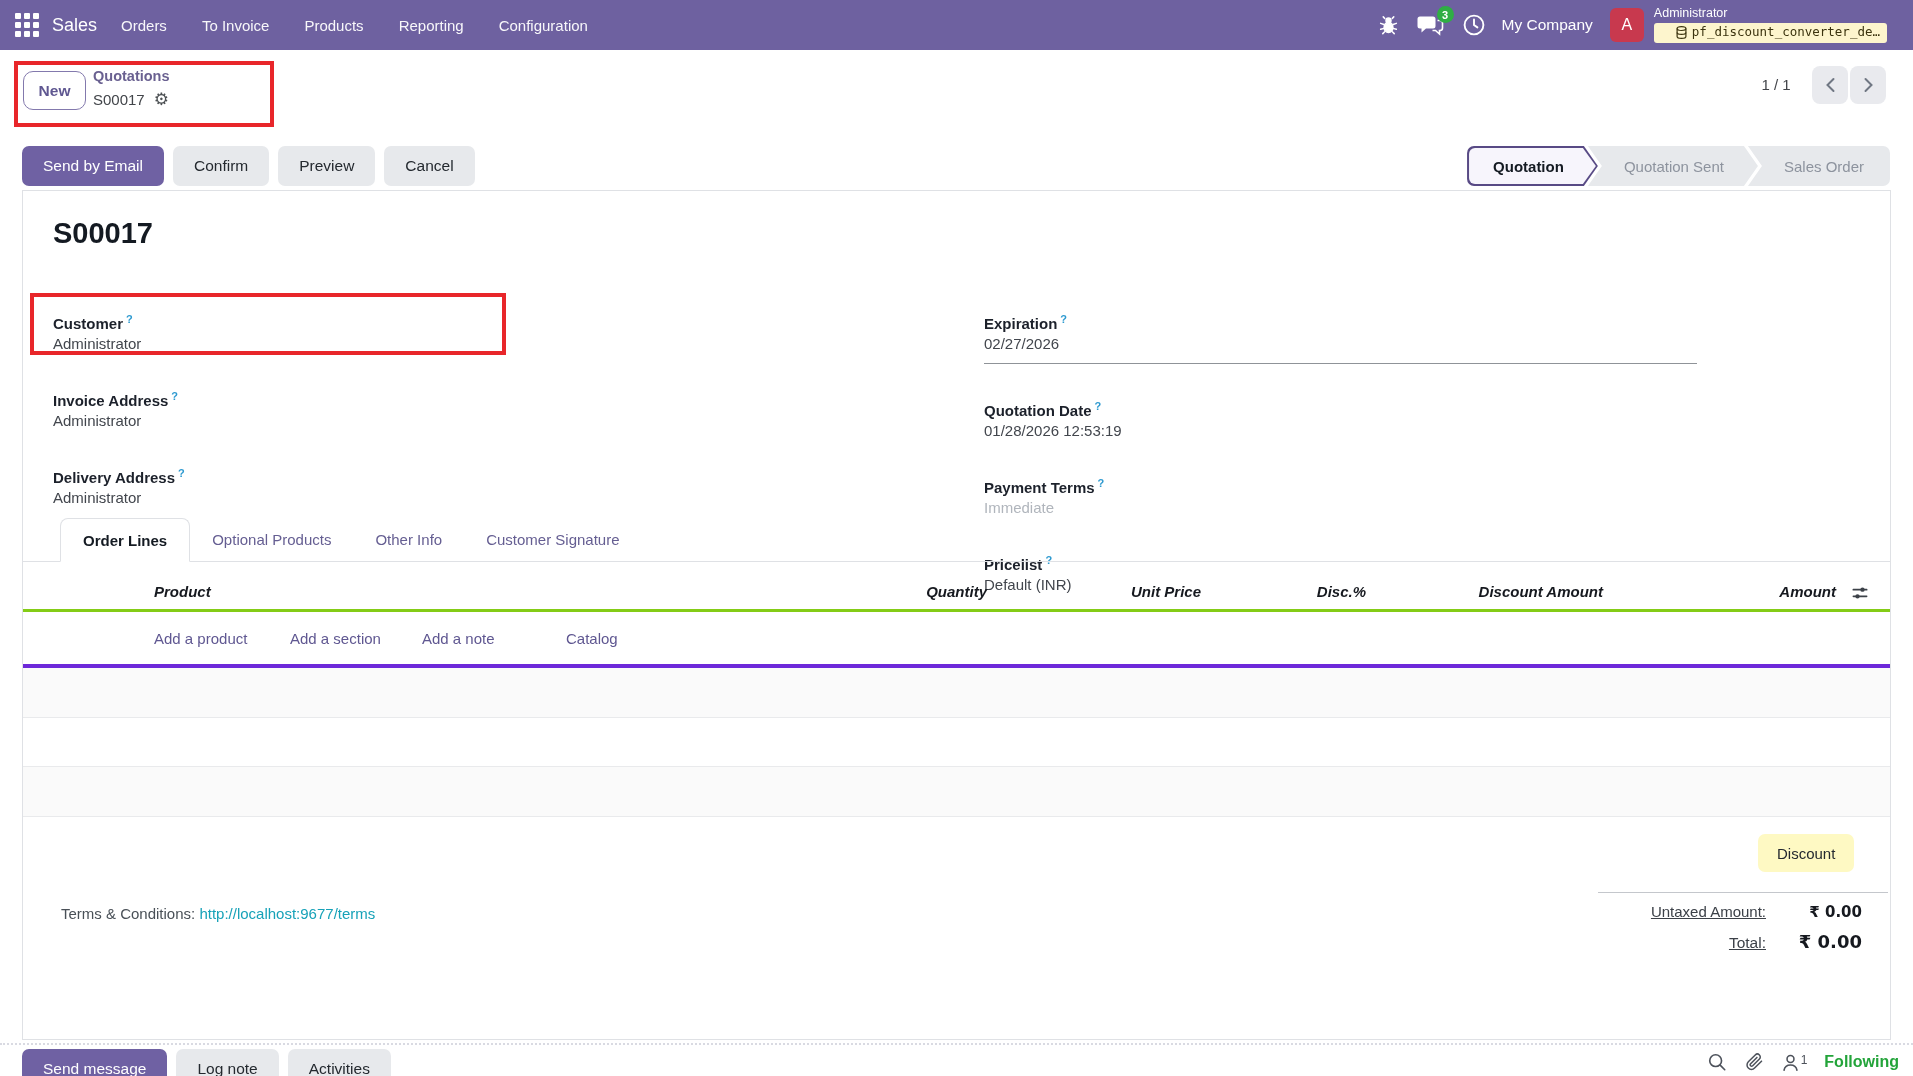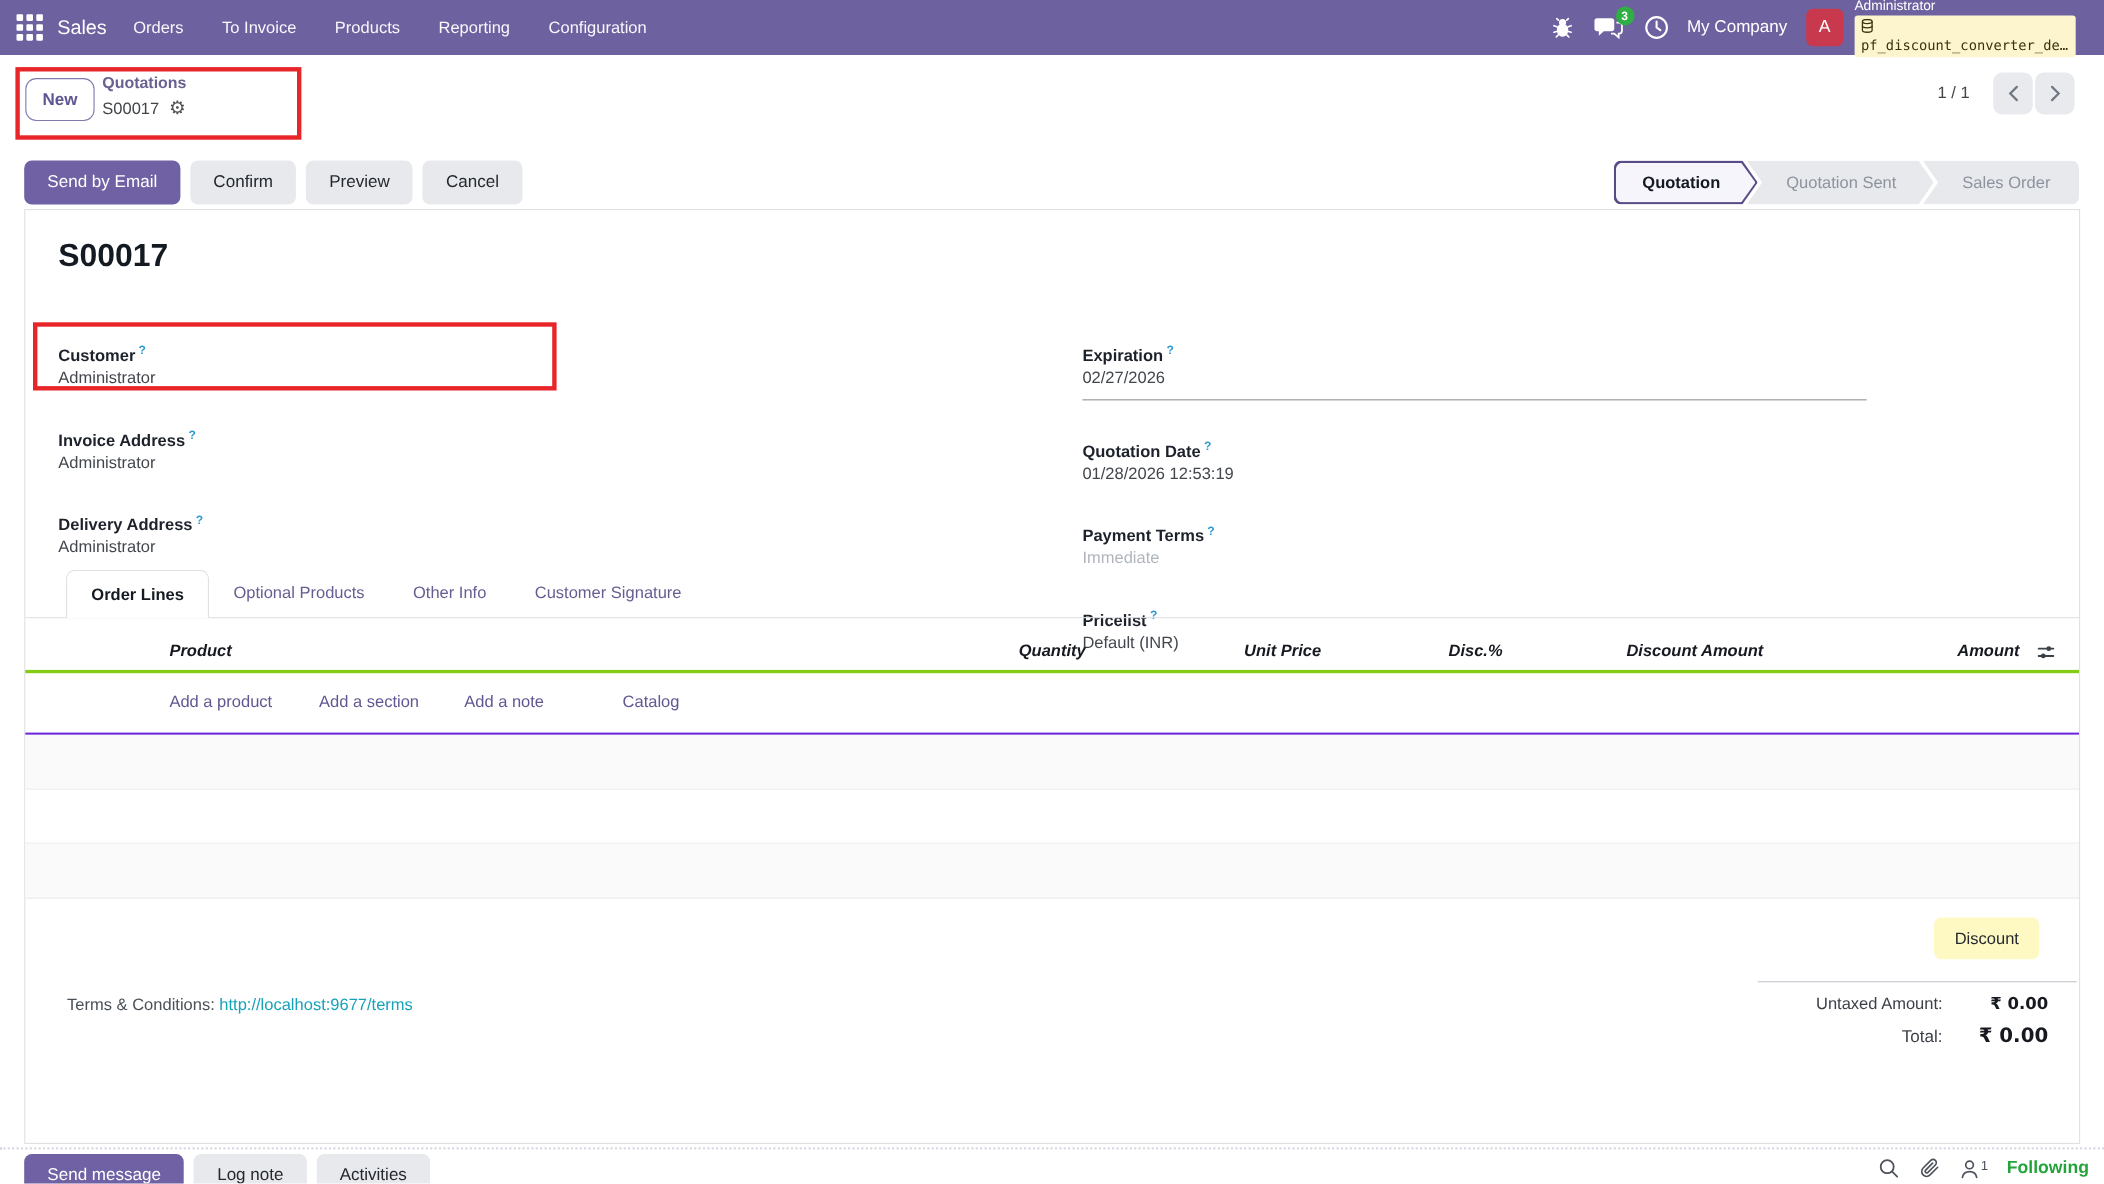--- a/index.html
+++ b/index.html
@@ -24,23 +24,23 @@
   .clock-i { margin-right:16px; }
   .notif-badge { position:absolute; top:-7px; right:-10px; min-width:17px; height:17px; border-radius:9px;
                  background:#2fae44; color:#fff; font-size:11px; font-weight:700;
                  display:flex; align-items:center; justify-content:center; padding:0 3px; }
   .company { font-size:15.5px; margin-right:17px; cursor:pointer; white-space:nowrap; }
   .avatar { width:34px; height:34px; border-radius:6px; background:#c8394e; color:#fff;
             display:flex; align-items:center; justify-content:center; font-size:16px; font-weight:500;
             margin-right:10px; cursor:pointer; }
   .user-block { display:flex; flex-direction:column; justify-content:center; gap:3px; cursor:pointer; }
   .user-name { font-size:12.5px; line-height:1; color:#fff; }
-  .db-badge { display:flex; align-items:flex-start; gap:5px; background:#fdf5cd; color:#3b330e;
+  .db-badge { display:flex; align-items:center; gap:5px; background:#fdf5cd; color:#3b330e;
               font-family:"DejaVu Sans Mono", monospace; font-size:12.5px; line-height:1;
-              padding:3px 7px 4px 6px; border-radius:3px; white-space:nowrap;flex-direction:column; }
+              padding:3px 7px 4px 22px; border-radius:3px; white-space:nowrap; }
 
   
   .new-button { position:absolute; left:23px; top:71px; width:63px; height:39px; background:#fff;
                 border:1px solid #8379ad; border-radius:10px; color:#5f5791; font-weight:700;
                 font-size:15.5px; display:flex; align-items:center; justify-content:center; cursor:pointer; }
   .bc-parent { position:absolute; left:93px; top:68px; font-size:14.5px; font-weight:600;
                color:#6a6191; cursor:pointer; }
   .bc-current { position:absolute; left:93px; top:91px; font-size:15px; color:#42454a;
                 display:flex; align-items:center; gap:9px; }
   .gear { font-size:17px; color:#4d5154; line-height:1; cursor:pointer;
@@ -106,37 +106,37 @@
   .olist-header { position:absolute; left:0; right:0; top:385px; height:36px; border-bottom:3px solid #84cc16;font-style:italic; }
   .olist-header span { position:absolute; top:7px; font-size:15px; font-weight:600; color:#16191f; }
   .col-product { left:131px; }
   .col-qty   { left:830px;  width:134px; text-align:right; }
   .col-price { left:1010px; width:168px; text-align:right; }
   .col-disc  { left:1203px; width:140px; text-align:right; }
   .col-damt  { left:1380px; width:200px; text-align:right; }
   .col-amt   { left:1633px; width:180px; text-align:right; }
   .col-icon  { position:absolute; left:1827px; top:8px; cursor:pointer; }
 
-  .olist-addrow { position:absolute; left:0; right:0; top:421px; height:56px; border-bottom:2px solid #6d28d9; }
+  .olist-addrow { position:absolute; left:0; right:0; top:421px; height:56px; border-bottom:4px solid #6d28d9; }
   .olist-addrow a { position:absolute; top:18px; font-size:15px; color:#5f5791; text-decoration:none; cursor:pointer; }
   .add-product { left:131px; } .add-section { left:267px; } .add-note { left:399px; } .add-catalog { left:543px; }
 
   .stripe { position:absolute; left:0; right:0; border-bottom:1px solid #e9eaec; }
   .stripe-1 { top:477px; height:50px; background:#fafafa; }
   .stripe-2 { top:527px; height:49px; background:#fff; }
   .stripe-3 { top:576px; height:50px; background:#fafafa; }
 
   
   .discount-btn { position:absolute; left:1735px; top:643px; height:38px; padding:4px 19px;
                   background:#fef9c3; border:none; border-radius:7px; font-size:15px; color:#24292f;
                   font-family:inherit; cursor:pointer; }
   .totals-sep { position:absolute; left:1575px; top:701px; width:290px; height:1px; background:#c4c7cc; }
   .totals { position:absolute; right:28px; top:712px; display:flex; flex-direction:column; align-items:flex-end; }
   .trow { display:flex; align-items:baseline; margin-bottom:10px; }
-  .tlabel { font-size:15px; color:#3c4148; text-align:right; }
+  .tlabel { font-size:15px; color:#3c4148; text-align:right;text-decoration:underline; }
   .tvalue { width:96px; text-align:right; font-weight:700; font-size:15px; color:#16191f;
             font-family:"DejaVu Sans", sans-serif; }
   .trow-total .tlabel { font-size:15.5px; }
   .trow-total .tvalue { font-size:18px; font-weight:800; }
 
   .terms { position:absolute; left:38px; top:714px; font-size:15px; color:#495057; }
   .terms a { color:#17a2b8; text-decoration:none; cursor:pointer; }
 
   
   .chatter-sep { position:absolute; left:0; right:0; top:1043px; border-top:2px dotted #d9dae2; }

